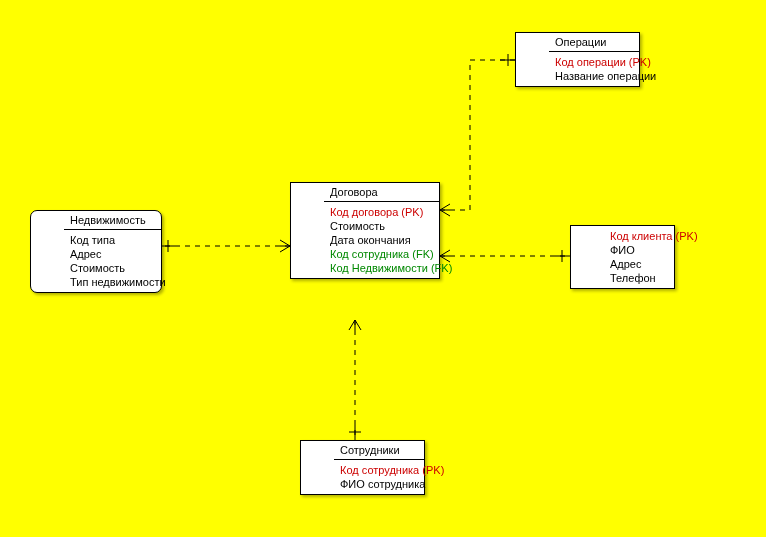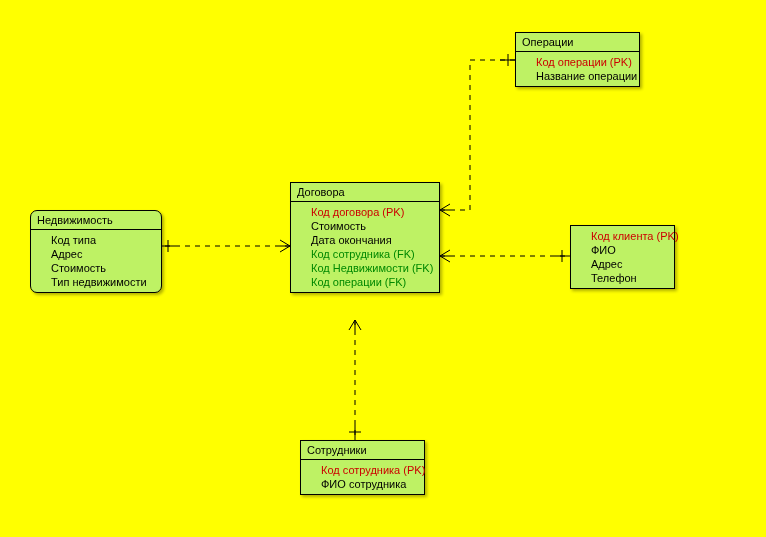--- a/index.html
+++ b/index.html
@@ -6,32 +6,32 @@
     body {
       background: #ffff00;
       width: 766px;
       height: 537px;
       position: relative;
       font-family: Arial, sans-serif;
       font-size: 11px;
     }
     .entity {
       position: absolute;
-      background: #bef264;
+      background: #ffffff;
       border: 1px solid #000;
       box-shadow: 2px 2px 3px rgba(0,0,0,0.3);
+      padding-left: 33px;
     }
     .entity-header {
       border-bottom: 1px solid #000;
       padding: 3px 6px;
       font-weight: normal;
     }
     .entity-body {
       padding: 3px 6px;
-      margin-left: 14px;
     }
     .field {
       line-height: 14px;
       white-space: nowrap;
     }
     .pk { color: #cc0000; }
     .fk { color: #008800; }
     .normal { color: #000; }
     svg.connector {
       position: absolute;
@@ -107,21 +107,20 @@
 </div>
 
 <div class="entity" style="left:290px; top:182px; width:150px;">
   <div class="entity-header">Договора</div>
   <div class="entity-body">
     <div class="field pk">Код договора (PK)</div>
     <div class="field normal">Стоимость</div>
     <div class="field normal">Дата окончания</div>
     <div class="field fk">Код сотрудника (FK)</div>
     <div class="field fk">Код Недвижимости (FK)</div>
-    <div class="field fk">Код операции (FK)</div>
   </div>
 </div>
 
 <div class="entity" style="left:515px; top:32px; width:125px;">
   <div class="entity-header">Операции</div>
   <div class="entity-body">
     <div class="field pk">Код операции (PK)</div>
     <div class="field normal">Название операции</div>
   </div>
 </div>

